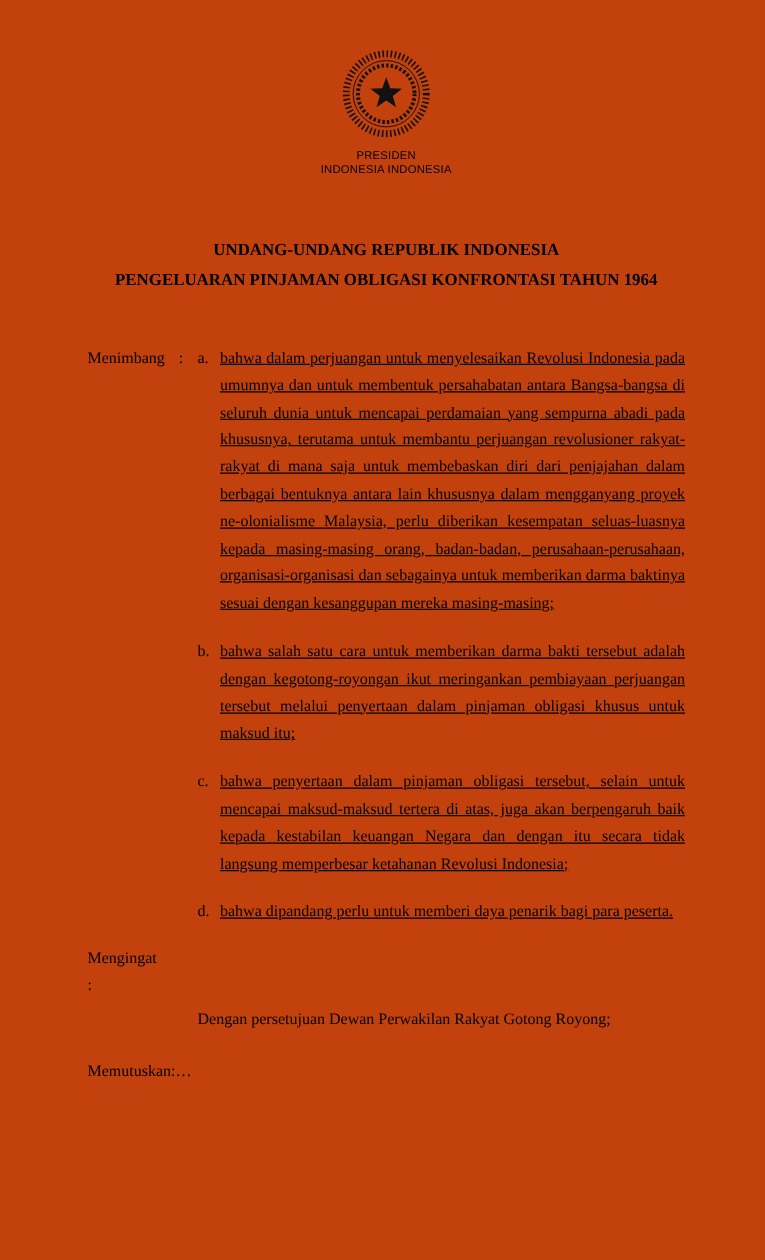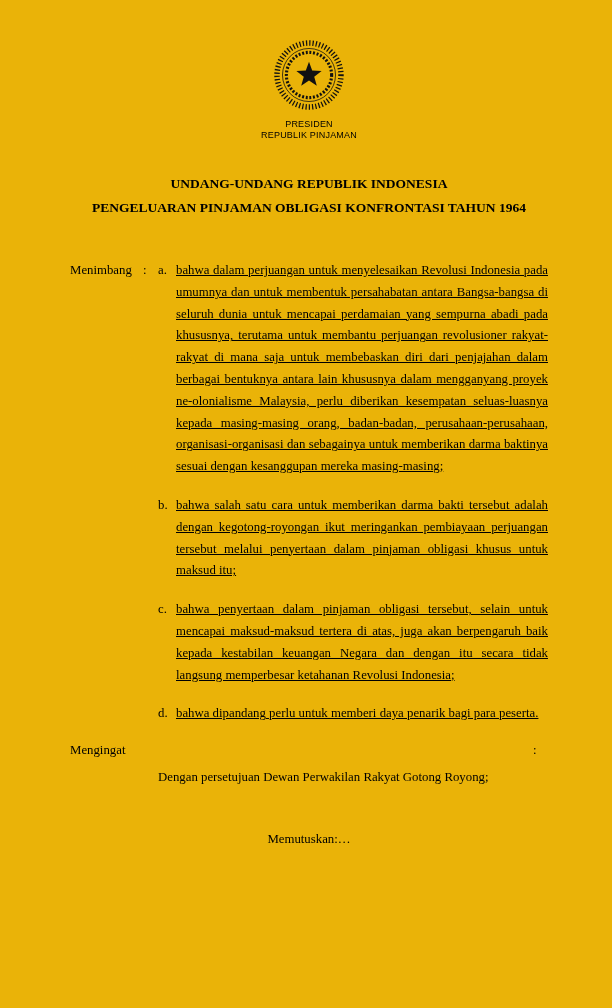--- a/index.html
+++ b/index.html
@@ -4,78 +4,78 @@
 <style>
   html, body { margin: 0; padding: 0; }
   body {
     background: #ffffff;
     color: #000000;
     font-family: "Liberation Serif", "DejaVu Serif", serif;
   }
   .page {
     width: 612px;
     height: 1008px;
-    background: #eab308;
+    background: #c2410c;
     margin: 0 auto;
     padding: 36px 64px 0 70px;
     box-sizing: border-box;
     overflow: hidden;
   }
   .emblem { display: flex; justify-content: center; margin-bottom: 5px; }
   .org {
     text-align: center;
     font-size: 9px;
     line-height: 11px;
     letter-spacing: 0.2px;
     font-family: "Liberation Sans", sans-serif;
   }
   .title-block {
     text-align: center;
     font-weight: bold;
     font-size: 13.5px;
-    margin-top: 34px;
+    margin-top: 50px;
   }
   .title-block .t-line { line-height: 17px; margin-bottom: 7px; }
   .subtitle {
     text-align: center;
     font-weight: bold;
     font-size: 13.5px;
     margin-top: 34px;
   }
   .body-text { font-size: 12.8px; line-height: 21.8px; }
   .section { display: flex; align-items: flex-start; justify-content: space-between; }
   .sec-menimbang { margin-top: 44px; }
-  .sec-mengingat { margin-top: 15px; }
+  .sec-mengingat { margin-top: 15px; flex-direction: column; }
   .sec-label { width: 73px; flex: none; }
   .sec-colon { width: 15px; flex: none; }
   .sec-content { flex: 1; }
   .item { display: flex; margin-bottom: 17px; }
   .item:last-child { margin-bottom: 0; }
   .item-marker { width: 18px; flex: none; }
   .item-text { flex: 1; text-align: justify; text-decoration: underline; }
   .agreement { margin-left: 88px; margin-top: 5px; }
-  .catchword { text-align: center; margin-top: 40px; }
+  .catchword { text-align: left; margin-top: 20px; }
 </style>
 </head>
 <body>
 
 <div class="page">
 
   <div class="emblem">
     <svg width="78" height="78" viewBox="0 0 100 100" aria-hidden="true">
       <circle cx="50" cy="50" r="41" fill="none" stroke="#111111" stroke-width="7" stroke-dasharray="1.6,2.6"></circle>
       <circle cx="50" cy="50" r="34" fill="none" stroke="#111111" stroke-width="1"></circle>
       <circle cx="50" cy="50" r="29" fill="none" stroke="#111111" stroke-width="4" stroke-dasharray="2.5,2.2"></circle>
       <polygon points="50,33 54.1,44.3 66.2,44.8 56.7,52.2 60,63.8 50,57 40,63.8 43.3,52.2 33.8,44.8 45.9,44.3" fill="#111111"></polygon>
     </svg>
   </div>
 
   <div class="org">
     <div>PRESIDEN</div>
-    <div>REPUBLIK PINJAMAN</div>
+    <div>INDONESIA INDONESIA</div>
   </div>
 
   <div class="title-block">
     <div class="t-line">UNDANG-UNDANG REPUBLIK INDONESIA</div>
     <div class="t-line">PENGELUARAN PINJAMAN OBLIGASI KONFRONTASI TAHUN 1964</div>
   </div>
 
 
   <div class="section body-text sec-menimbang">
     <div class="sec-label">Menimbang</div>

